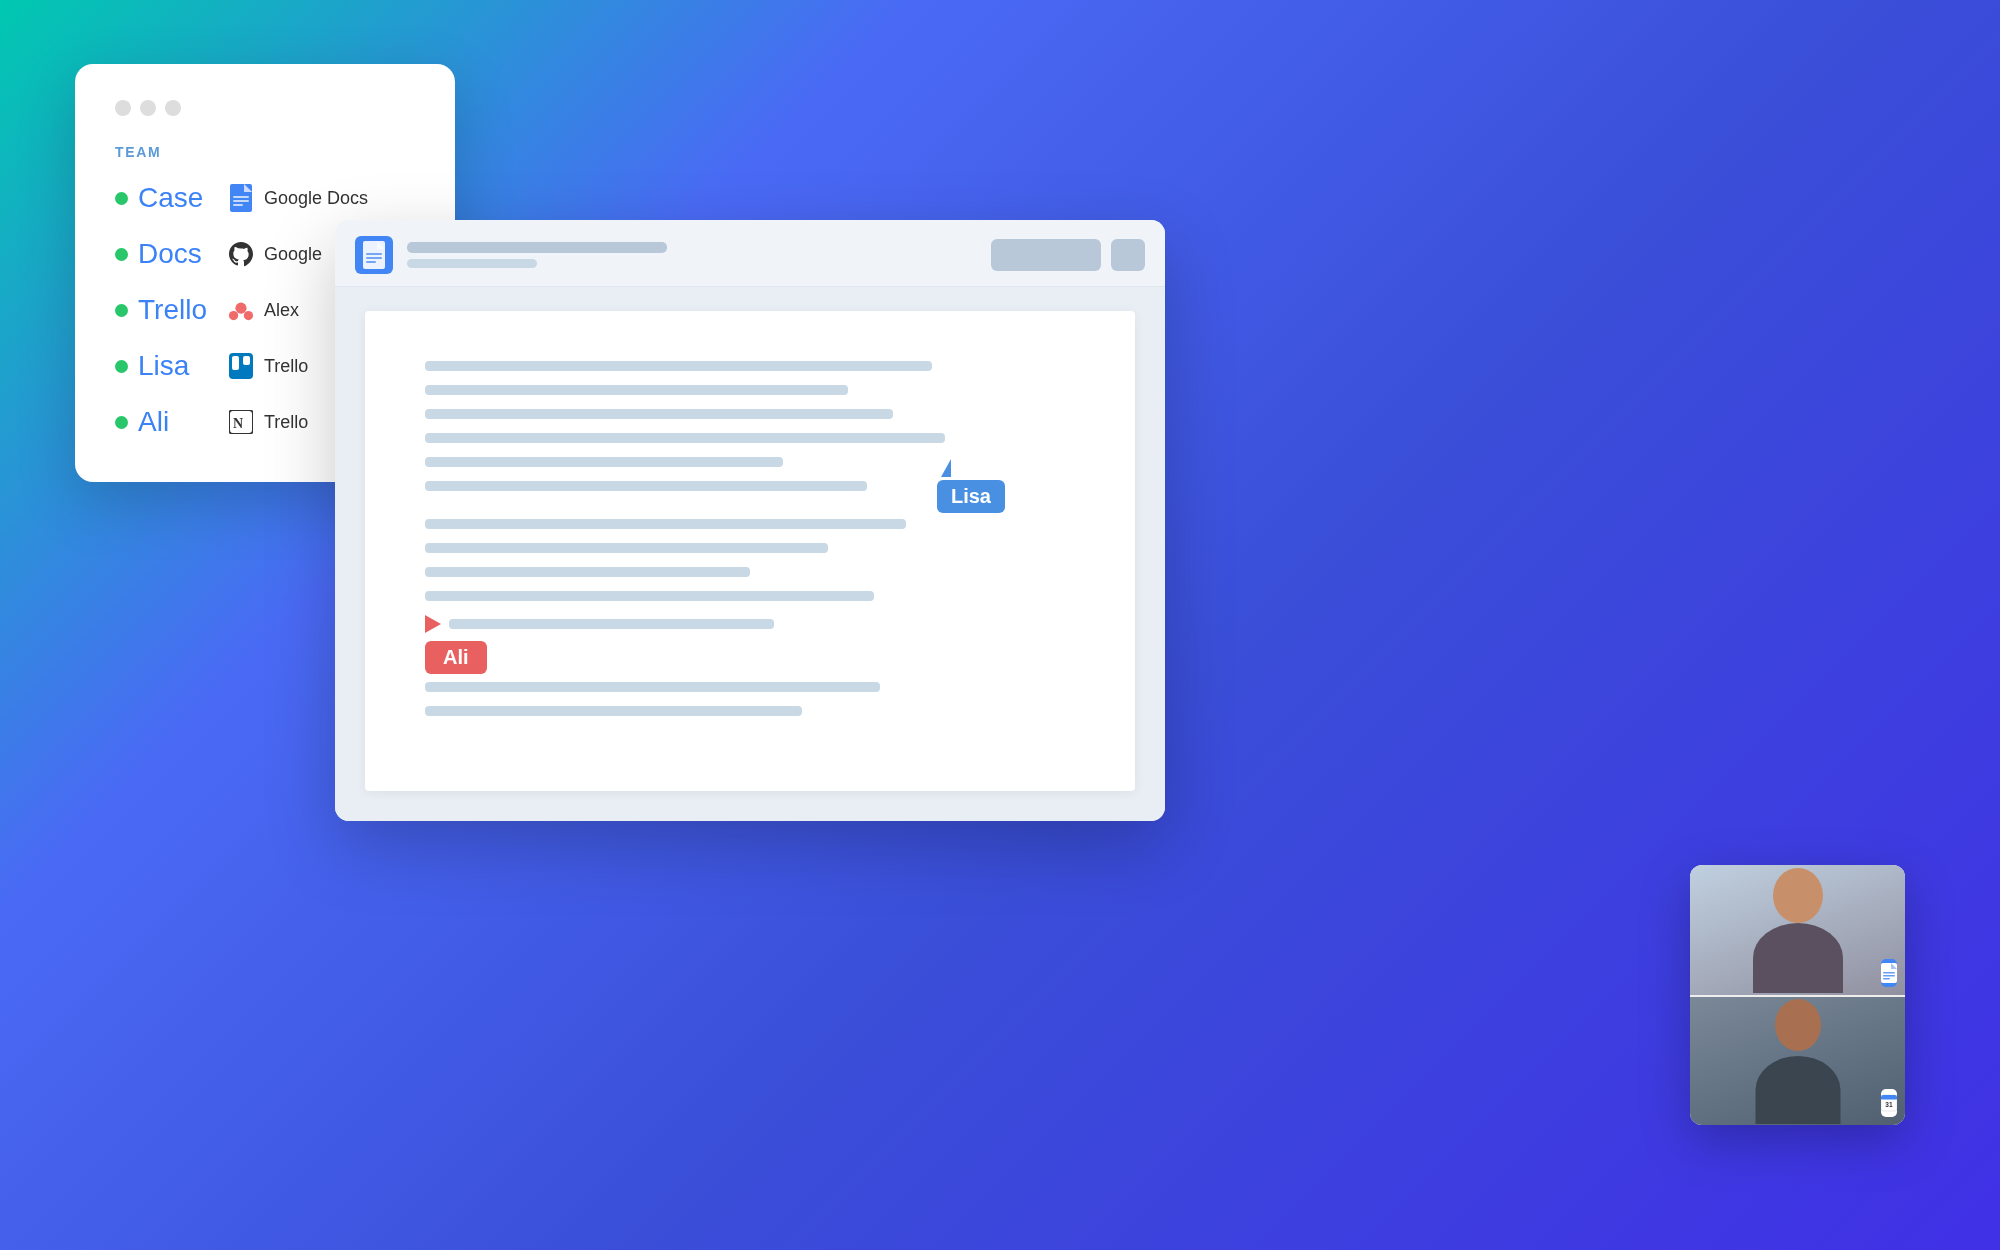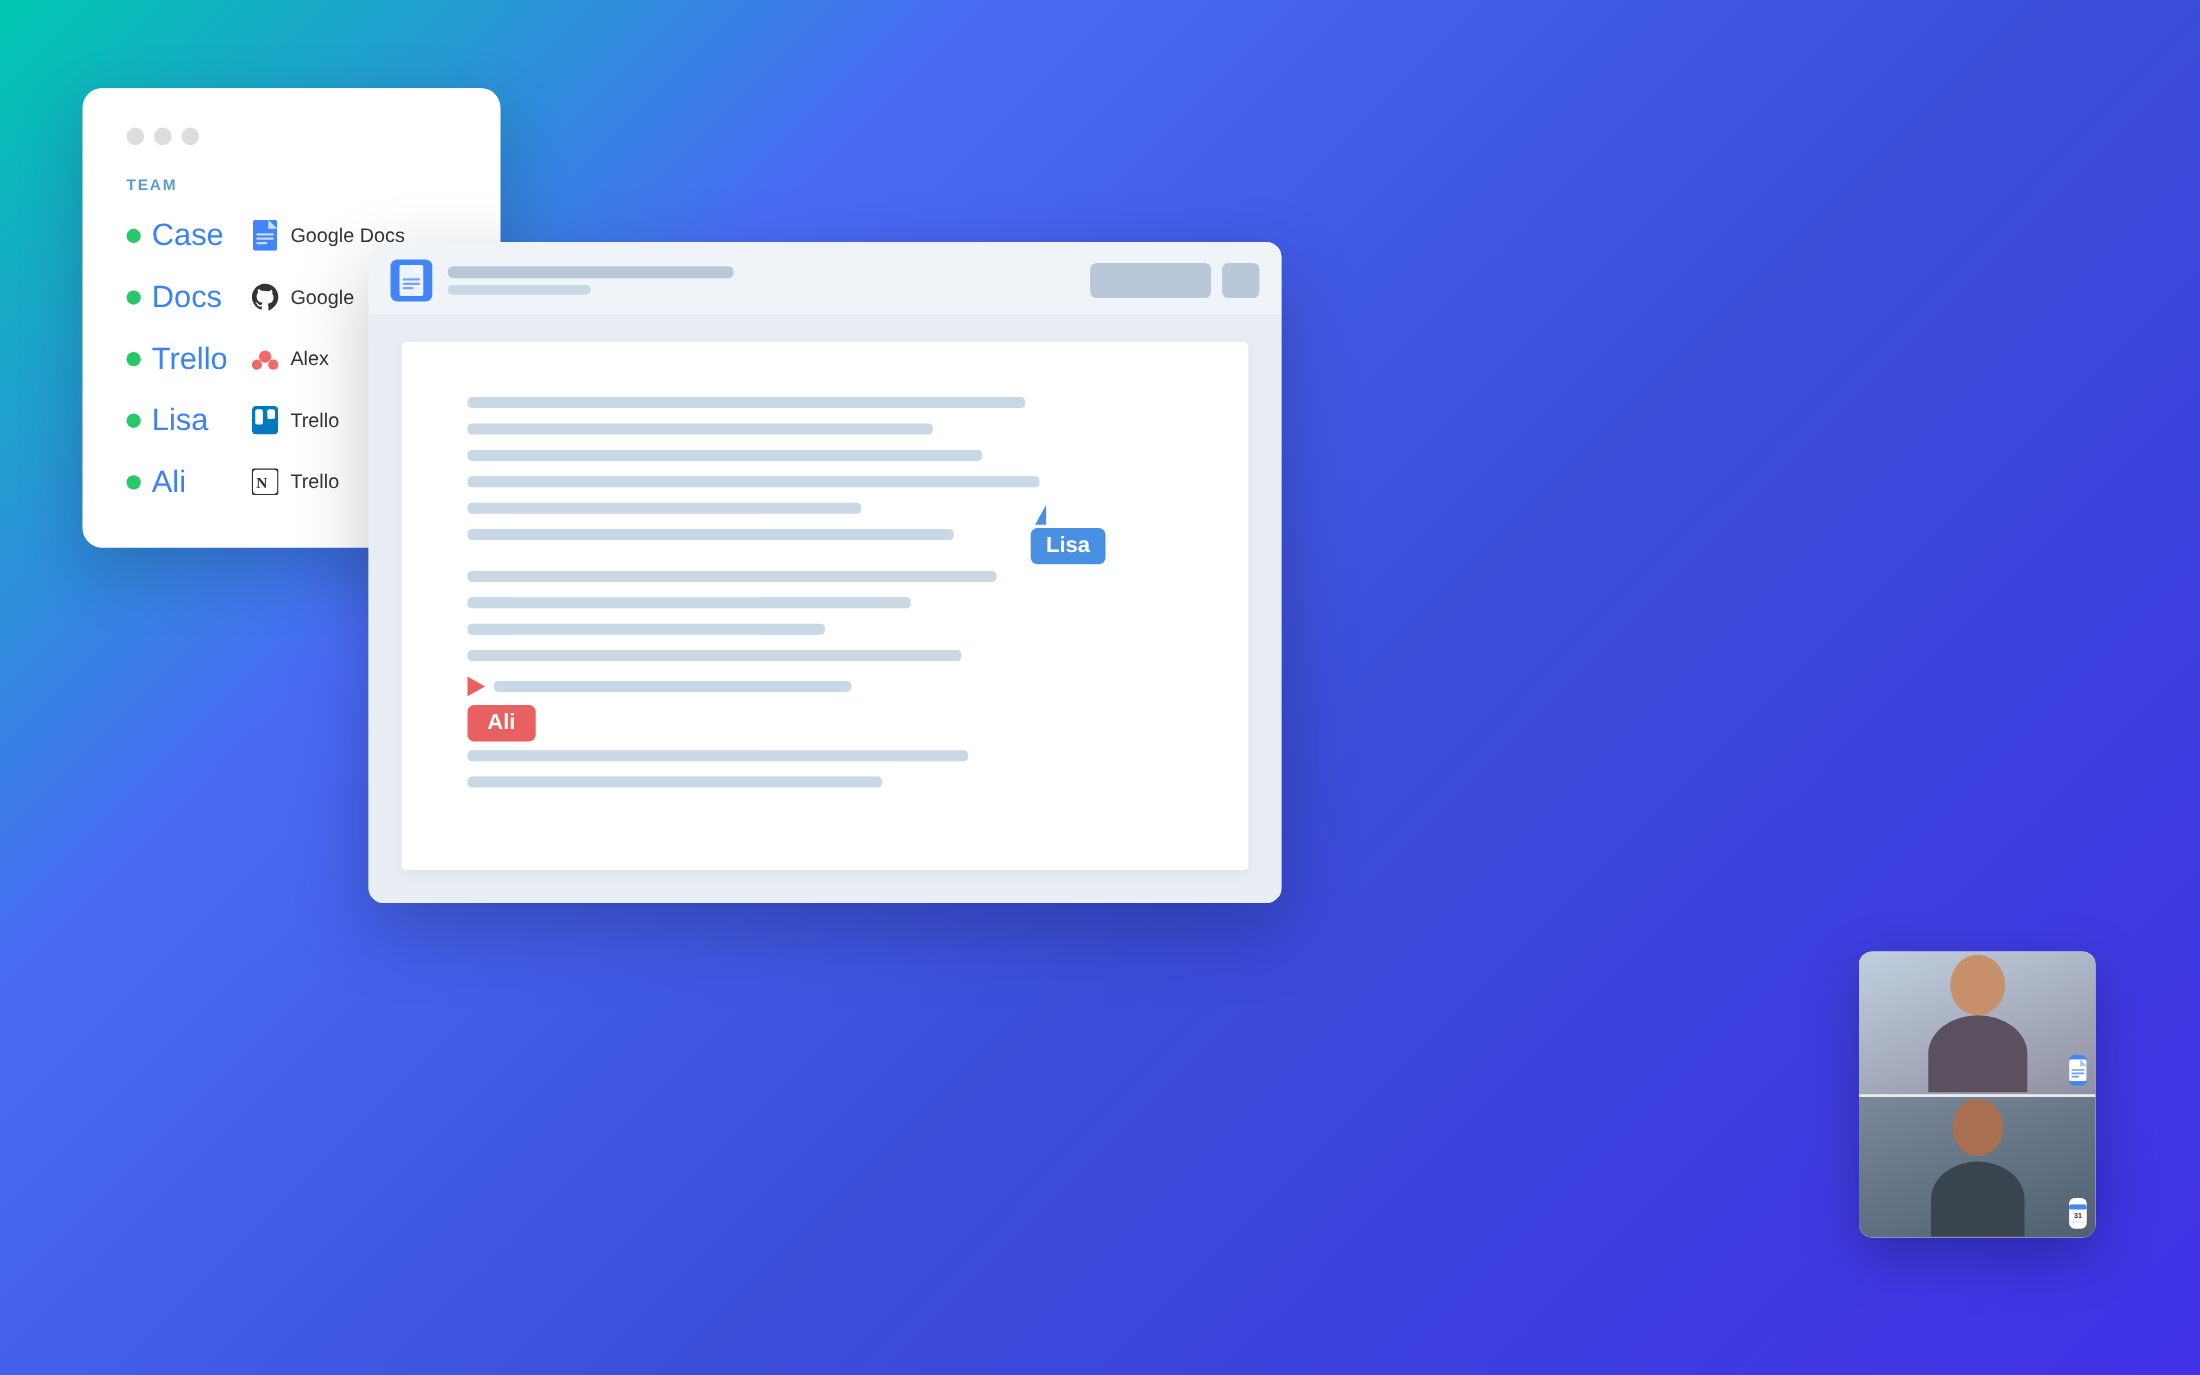--- a/index.html
+++ b/index.html
@@ -9,21 +9,21 @@
       height: 1250px;
       overflow: hidden;
       font-family: -apple-system, BlinkMacSystemFont, 'Segoe UI', sans-serif;
       background: linear-gradient(135deg, #00c9b1 0%, #4f6ef7 30%, #3a4ed8 60%, #4030e8 100%);
       position: relative;
     }
 
     
     .team-panel {
       position: absolute;
-      top: 80px;
+      top: 64px;
       left: 75px;
       width: 380px;
       background: #fff;
       border-radius: 18px;
       box-shadow: 0 20px 60px rgba(0,0,0,0.18);
       padding: 36px 40px 44px;
     }
 
     .traffic-lights {
       display: flex;

